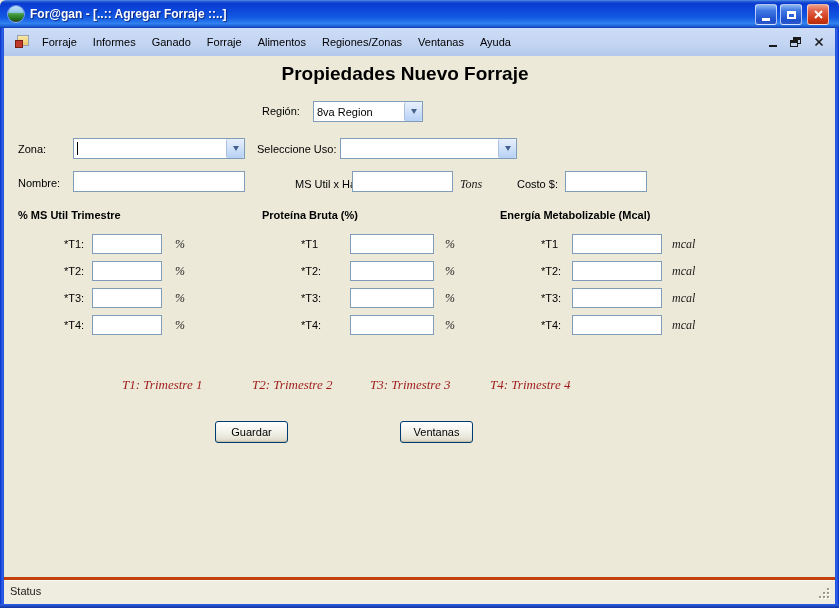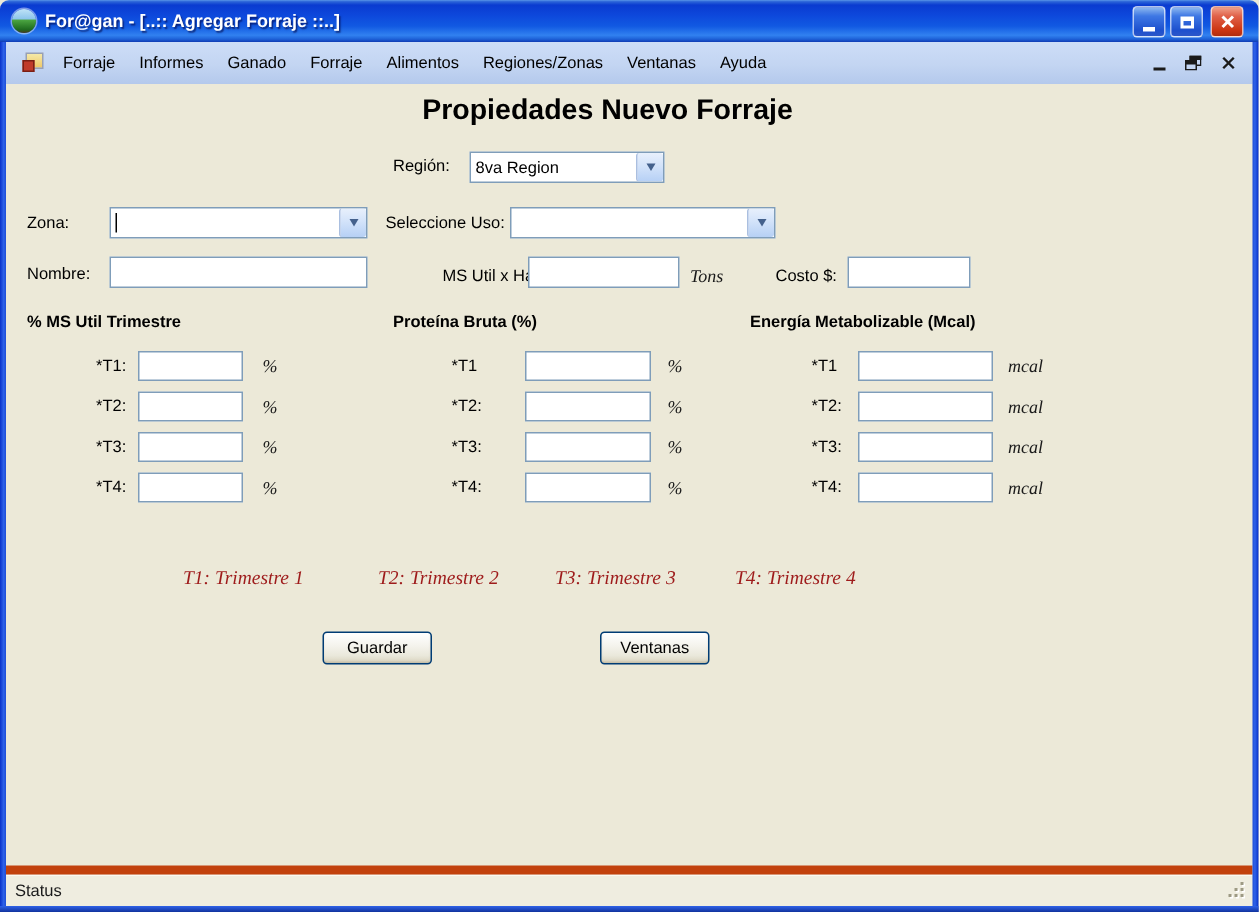--- a/index.html
+++ b/index.html
@@ -102,21 +102,21 @@
   .xp-btn{
     position:absolute;width:73px;height:22px;box-sizing:border-box;
     border:1px solid #003C74;border-radius:3px;
     background:linear-gradient(180deg,#FFFFFF 0%,#F5F4EE 40%,#EAE8DB 75%,#D9D4BF 100%);
     box-shadow:inset 0 -1px 1px rgba(160,150,120,.35);
     font:11px "Liberation Sans",sans-serif;color:#000;padding:0;
   }
   
   .statusbar{
     position:absolute;left:4px;right:4px;top:577px;height:27px;box-sizing:border-box;
-    background:#EFEDE0;border-top:6px solid #c2410c;
+    background:#EFEDE0;border-top:3px solid #c2410c;
     box-shadow:inset 0 1px 0 #FAF9F2;
   }
   .status-text{position:absolute;left:6px;top:5px;font-size:11px;color:#1A1A1A;}
   .grip{position:absolute;right:2px;bottom:2px;width:16px;height:16px;}
   .dot{position:absolute;width:2px;height:2px;background:#9D9A84;box-shadow:1px 1px 0 #FFF;}
   .d1{right:4px;bottom:4px;} .d2{right:4px;bottom:8px;} .d3{right:8px;bottom:4px;}
   .d4{right:4px;bottom:12px;} .d5{right:8px;bottom:8px;} .d6{right:12px;bottom:4px;}
 </style>
 </head>
 <body>
@@ -166,21 +166,21 @@
       <svg width="10" height="10" viewBox="0 0 10 10">
         <path d="M1.5 1.5 L8.5 8.5 M8.5 1.5 L1.5 8.5" stroke="#1A1A1A" stroke-width="1.6"></path>
       </svg>
     </span>
   </span>
 </div>
 
 <div class="heading">Propiedades Nuevo Forraje</div>
 
 <span class="lbl" style="left:262px;top:105px;">Región:</span>
-<div class="combo" style="left:313px;top:101px;width:130px;">
+<div class="combo" style="left:313px;top:101px;width:110px;">
   <span class="val">8va Region</span>
   <span class="drop">
       <span class="arr"></span>
     </span>
 </div>
 
 <span class="lbl" style="left:18px;top:143px;">Zona:</span>
 <div class="combo" style="left:73px;top:138px;width:172px;">
   <span class="caret"></span>
   <span class="val"></span>

